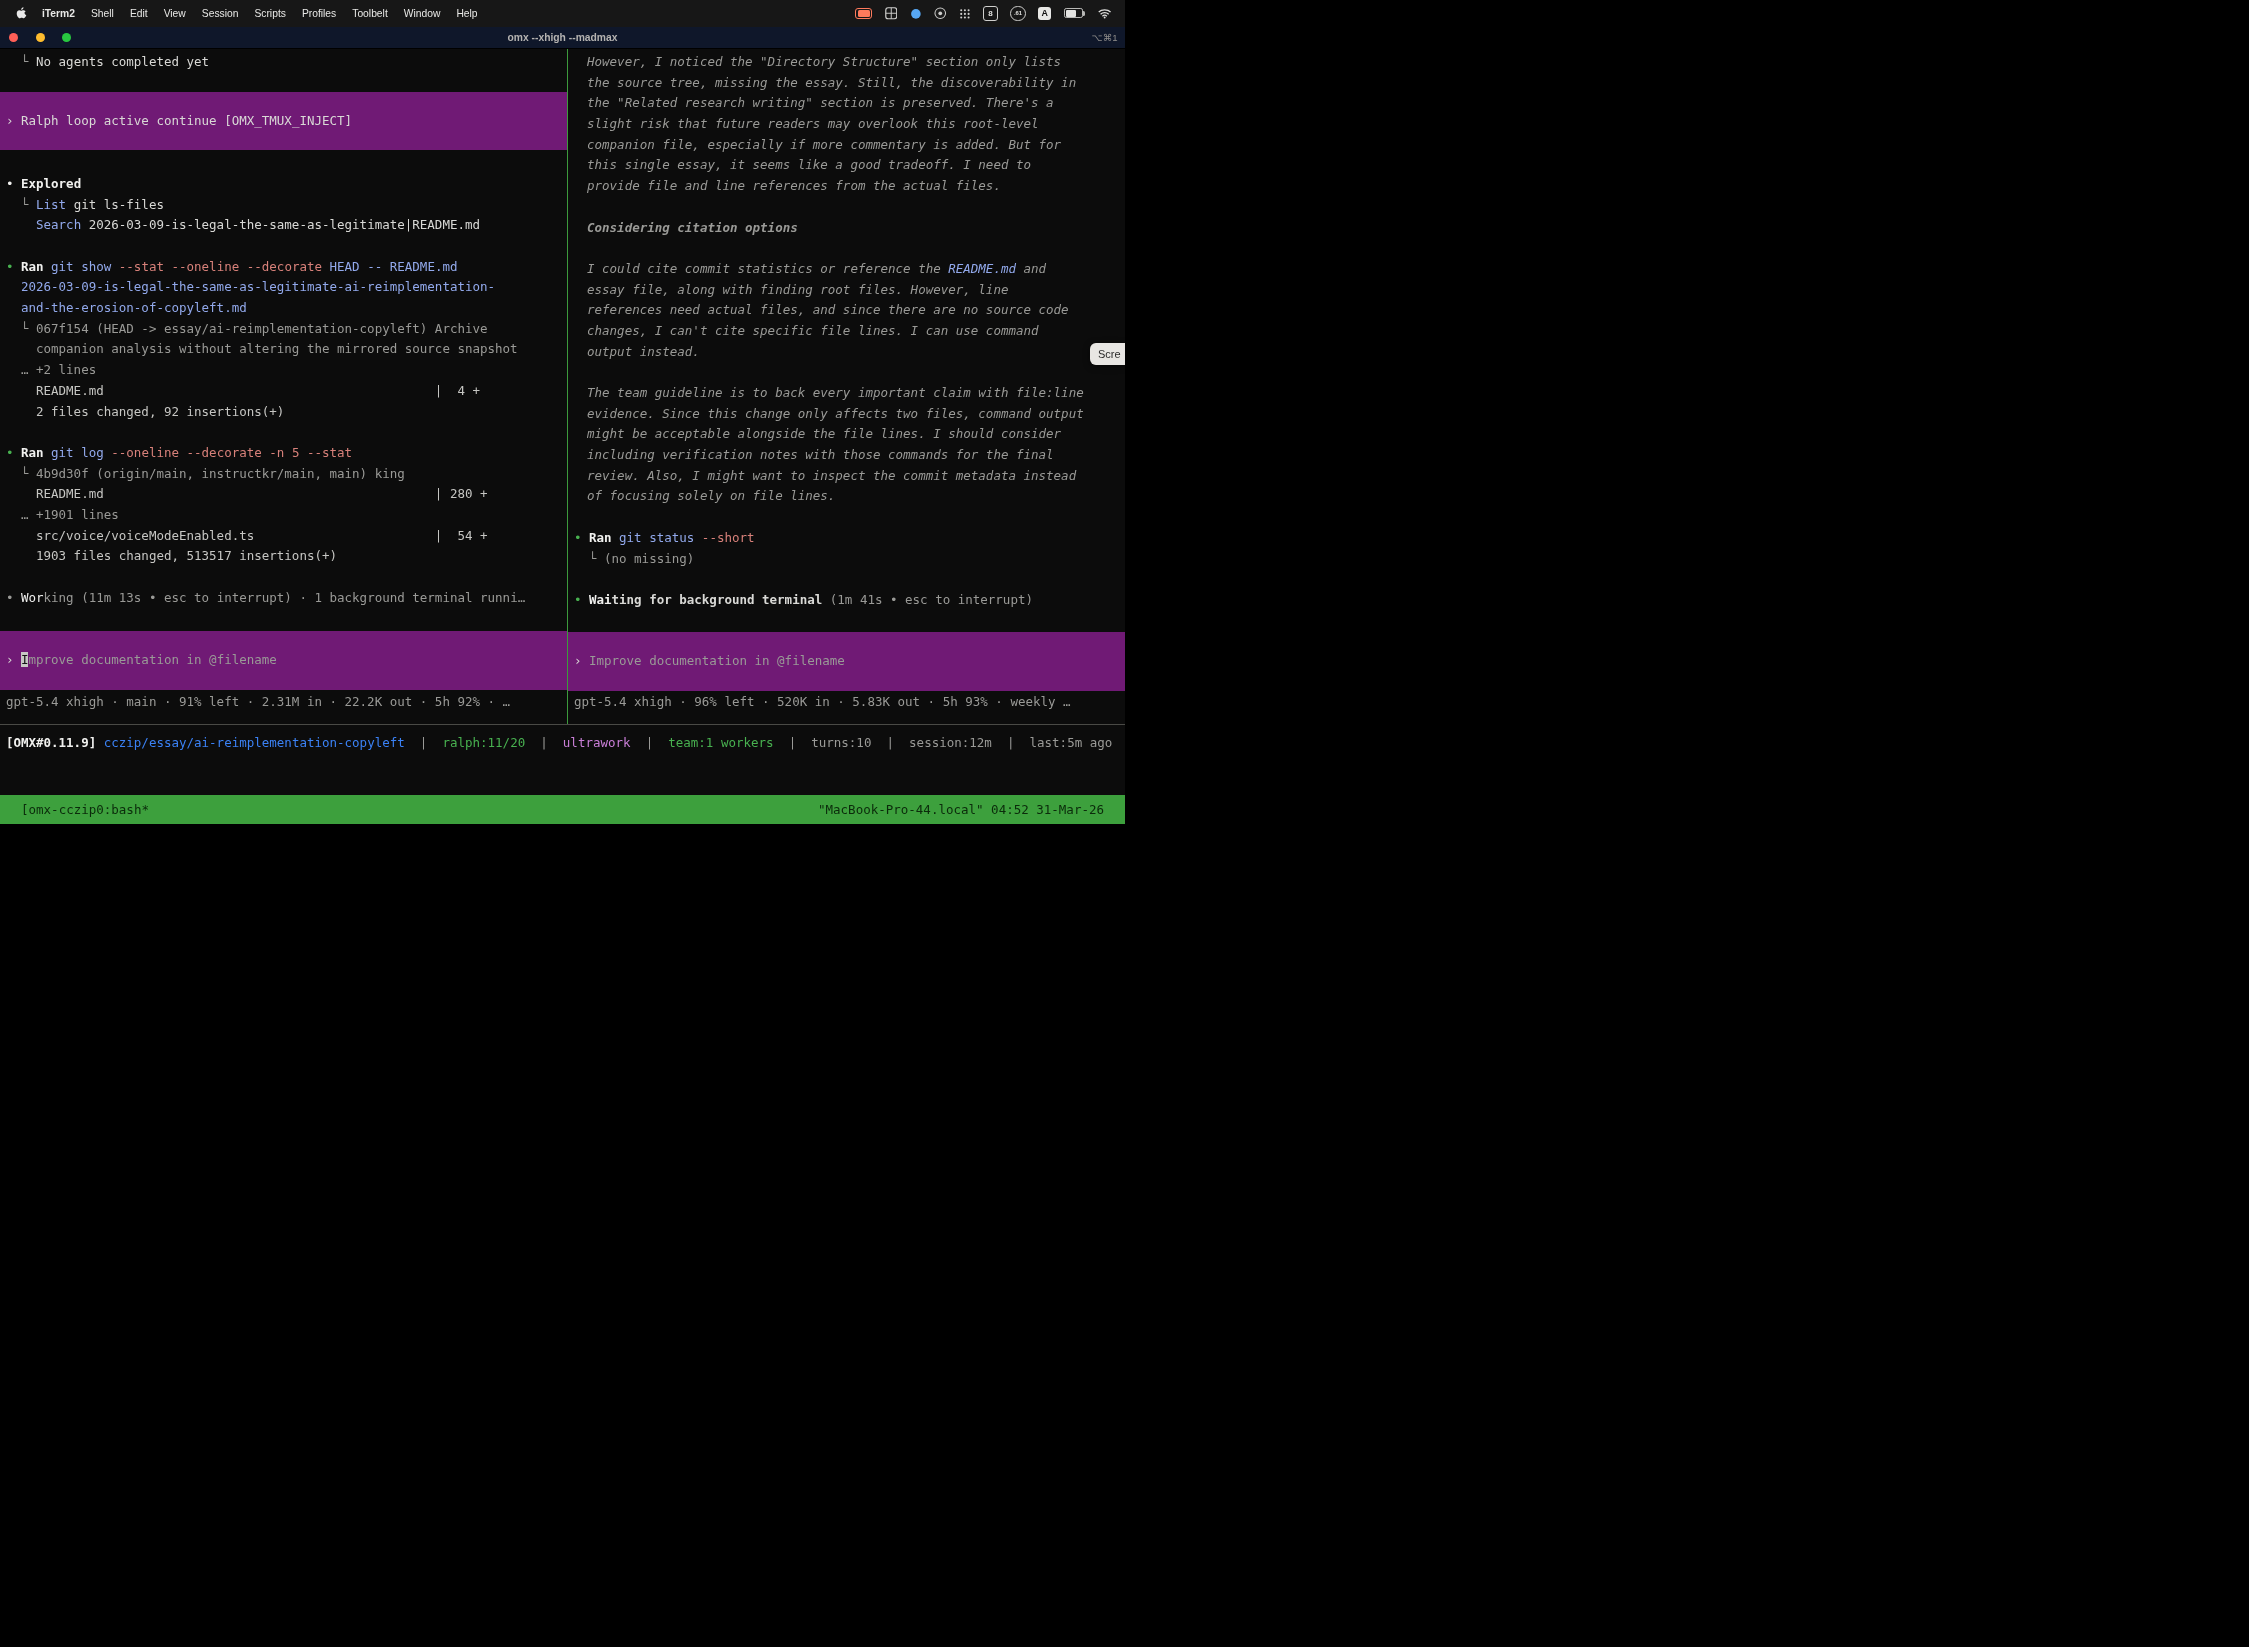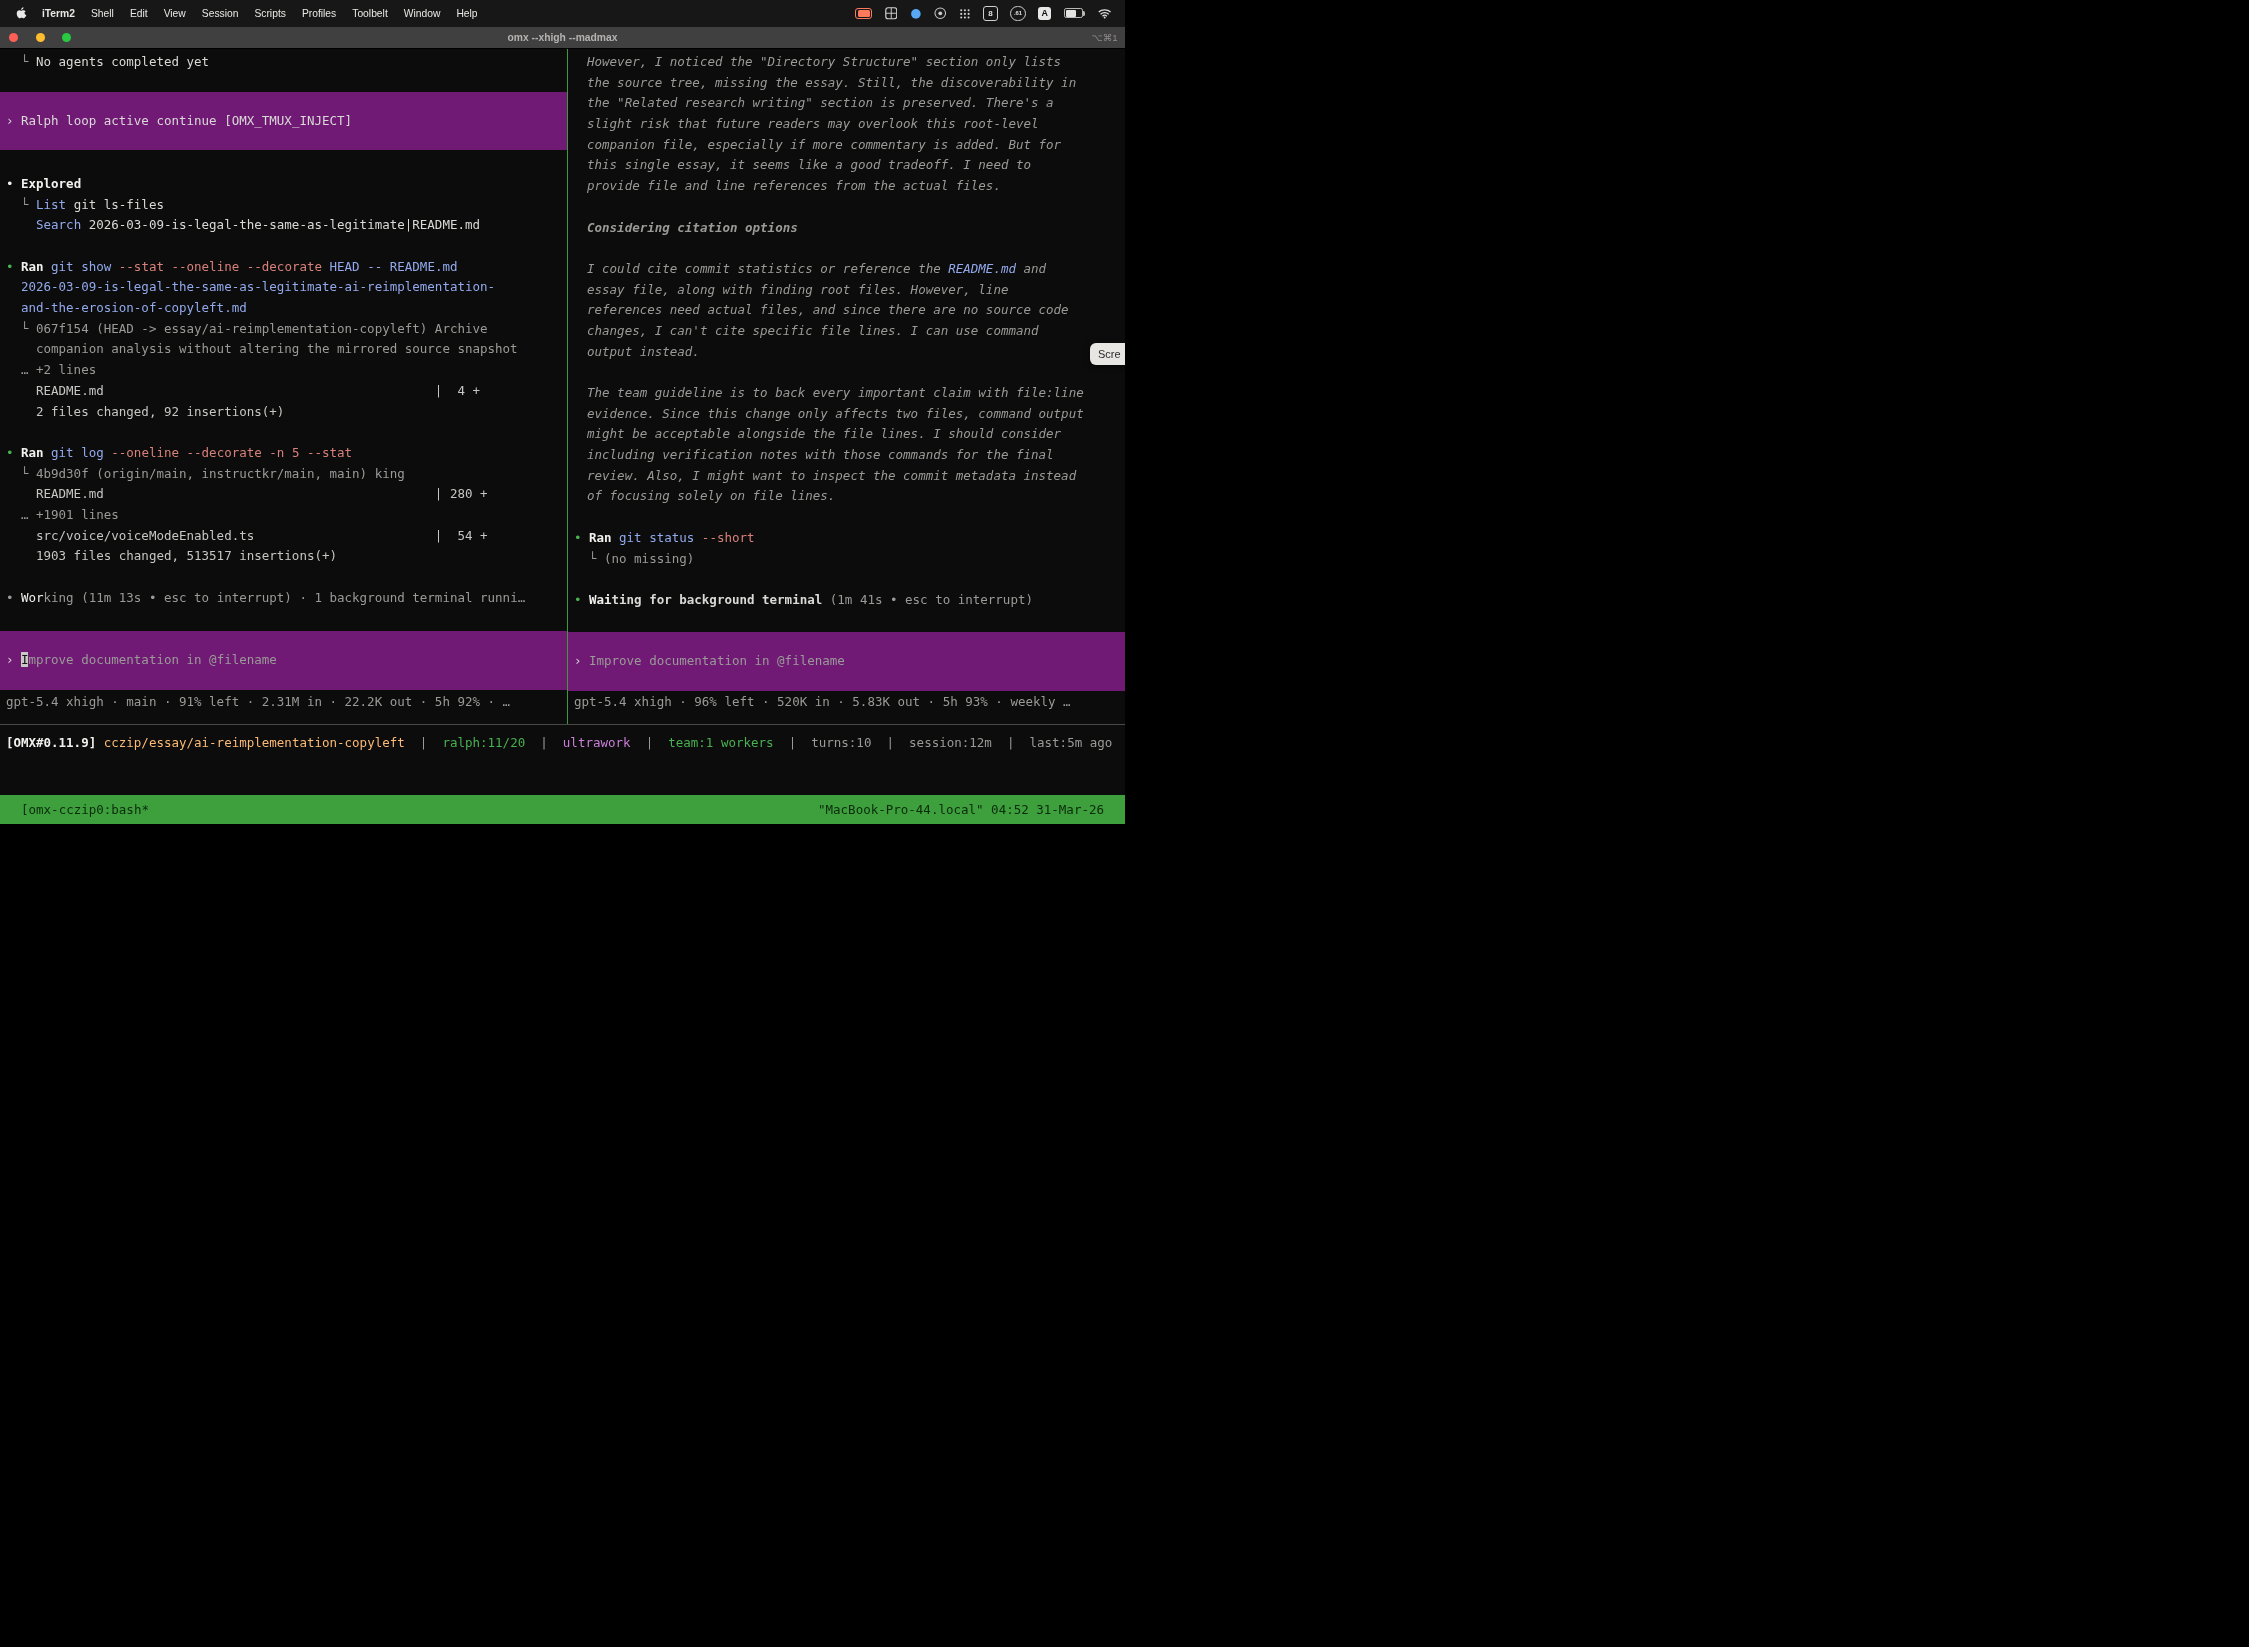--- a/index.html
+++ b/index.html
@@ -22,21 +22,21 @@
       font:bold 5.9px "Liberation Sans",sans-serif;display:flex;align-items:center;justify-content:center;}
   .inpA{width:13.3px;height:13.3px;background:#e8e8e6;border-radius:3px;color:#111;
       font:bold 8.9px "Liberation Sans",sans-serif;display:flex;align-items:center;justify-content:center;}
   .batt{width:17px;height:8px;border:0.7px solid #b9b9b7;border-radius:2.2px;position:relative;margin-right:3px;}
   .batt::before{content:"";position:absolute;left:0.7px;top:0.7px;bottom:0.7px;width:60%;
       background:#e4e4e2;border-radius:1.1px;}
   .batt::after{content:"";position:absolute;right:-3px;top:1.8px;width:1.8px;height:4.4px;
       background:#b9b9b7;border-radius:0 1.5px 1.5px 0;}
 
   
-  .titlebar{height:21.4px;background:#404040;position:relative;display:flex;align-items:center;
+  .titlebar{height:21.4px;background:#0f172a;position:relative;display:flex;align-items:center;
             border-bottom:0.7px solid #000;gap:12px;}
   .tl{width:8.9px;height:8.9px;border-radius:50%;margin-left:5.9px;flex:0 0 auto;}
   .tl.r{background:#ff5f57;margin-left:8.9px;}
   .tl.y{background:#febc2e;}
   .tl.g{background:#28c840;}
   .wtitle{position:absolute;left:0;right:0;text-align:center;color:#b5b3b1;
           font:600 10.3px "Liberation Sans",sans-serif;pointer-events:none;}
   .wshort{margin-left:auto;color:#8e8c8a;font:9.6px "Liberation Sans",sans-serif;
           padding-right:7.4px;position:relative;z-index:2;}
 
@@ -58,21 +58,21 @@
 
   .c-fg{color:#d9d9d6;}
   .c-fg2{color:#c6c6c3;}
   .c-dim{color:#9a9a97;}
   .c-wht{color:#f1f1ef;}
   .c-b{font-weight:bold;}
   .c-it{font-style:italic;}
   .c-blue{color:#92a9ec;}
   .c-red{color:#d8817a;}
   .c-grn{color:#48b150;}
-  .c-cyn{color:#fdba74;}
+  .c-cyn{color:#3b82f6;}
   .c-mag{color:#ca7fd8;}
   .c-cursor{background:#c8c8c5;color:#141414;}
 
   .omx{margin-top:8px;}
 
   .tmuxbar{position:absolute;left:0;right:0;bottom:0;height:29.5px;background:#3da03d;
            color:#0b2b0b;display:flex;align-items:center;justify-content:space-between;
            padding:0 21px;font-size:12.5px;white-space:pre;}
 
   .notif{position:absolute;top:343px;right:0;height:22px;background:#e8e6e3;color:#2b2b2b;

